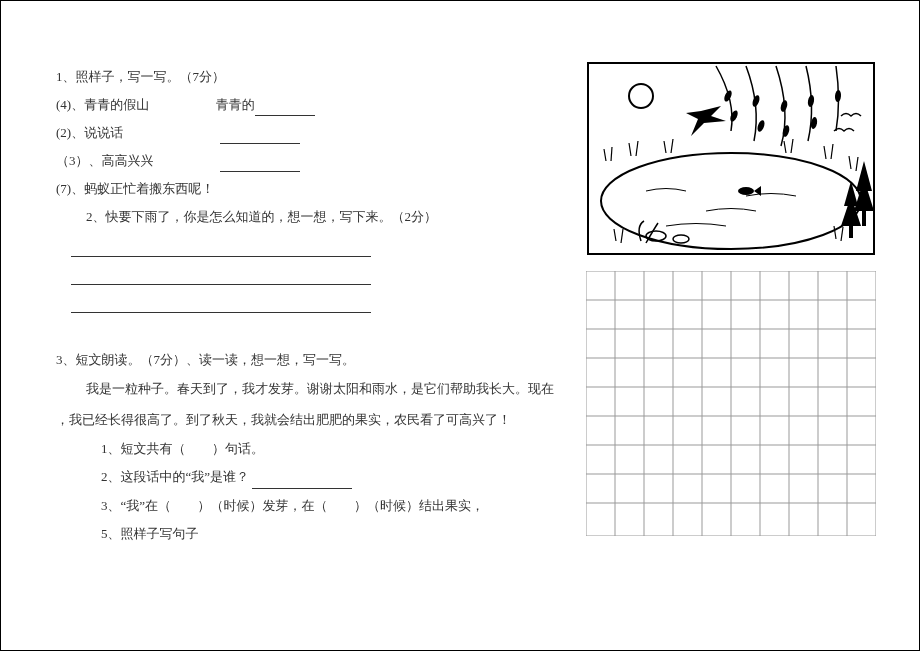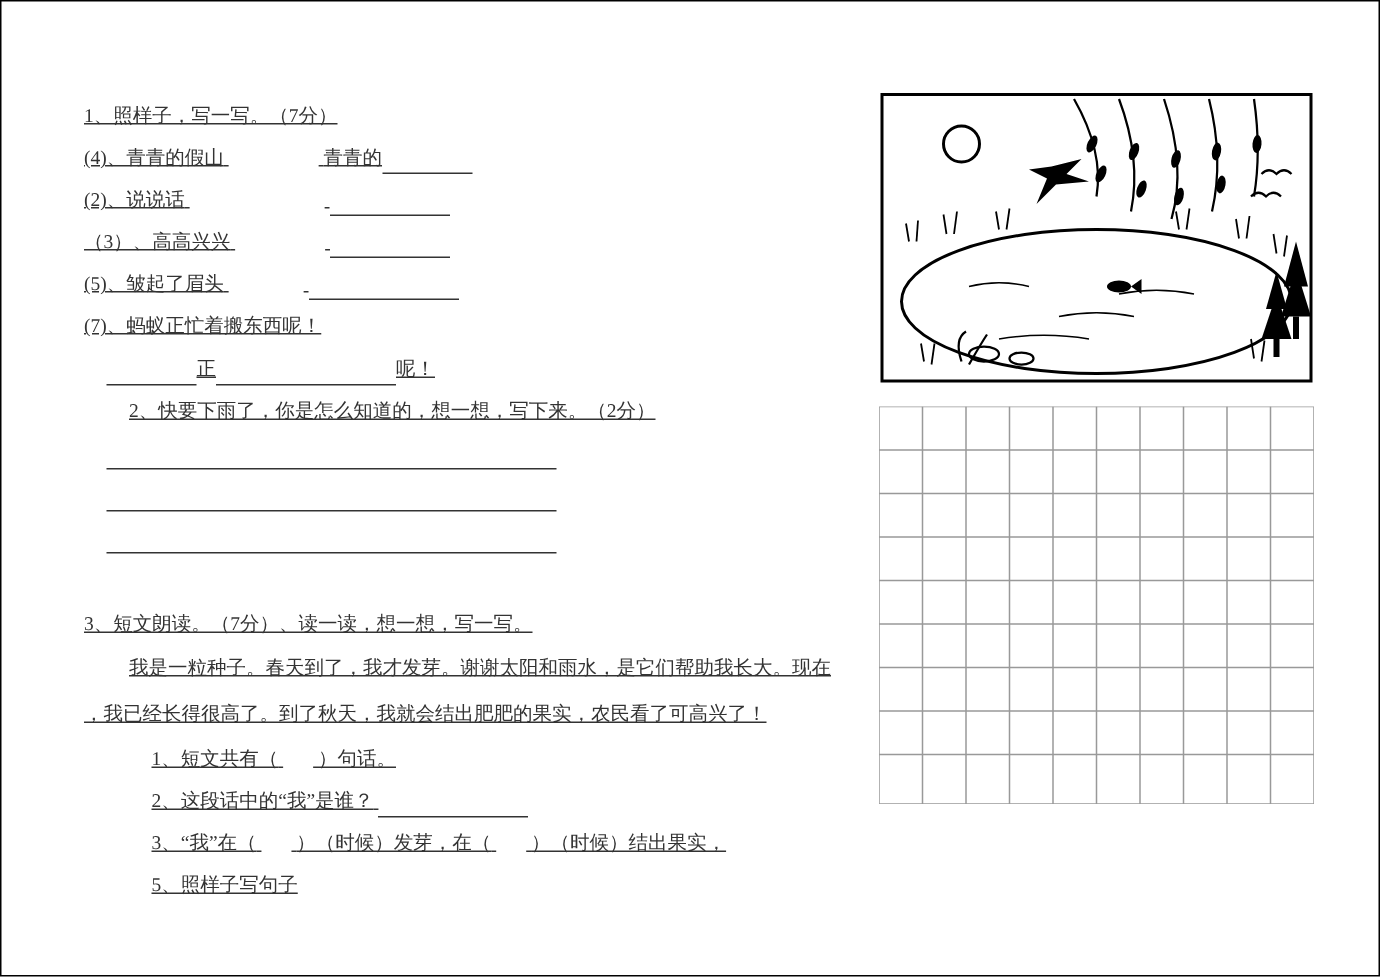--- a/index.html
+++ b/index.html
@@ -16,21 +16,20 @@
     }
     .left-col {
       position: absolute;
       left: 55px;
       top: 65px;
       width: 520px;
     }
     .line {
       margin-bottom: 6px;
       line-height: 1.7;
-      text-decoration: underline;
     }
     .indent1 { padding-left: 15px; }
     .indent2 { padding-left: 30px; }
     .indent3 { padding-left: 45px; }
     .blank {
       display: inline-block;
       border-bottom: 1px solid #333;
       height: 14px;
       vertical-align: bottom;
     }
@@ -72,29 +71,21 @@
   <div class="line">
     <span>(2)、说说话</span>
     <span style="display:inline-block;width:90px"></span>
     <span class="blank w80"></span>
   </div>
   <div class="line">
     <span>（3）、高高兴兴</span>
     <span style="display:inline-block;width:60px"></span>
     <span class="blank w80"></span>
   </div>
-  <div class="line">
-    <span>(5)、皱起了眉头</span>
-    <span style="display:inline-block;width:50px"></span>
-    <span class="blank w100"></span>
-  </div>
   <div class="line">(7)、蚂蚁正忙着搬东西呢！</div>
-  <div class="line indent1">
-    <span class="blank w60"></span><span>正</span><span class="blank w120"></span><span>呢！</span>
-  </div>
 
   <div class="line indent2">2、快要下雨了，你是怎么知道的，想一想，写下来。（2分）</div>
   <div class="line indent1"><span class="blank w280"></span></div>
   <div class="line indent1"><span class="blank w280"></span></div>
   <div class="line indent1"><span class="blank w280"></span></div>
 
   <div class="line section-gap">3、短文朗读。（7分）、读一读，想一想，写一写。</div>
   <div class="line indent2 reading">我是一粒种子。春天到了，我才发芽。谢谢太阳和雨水，是它们帮助我长大。现在</div>
   <div class="line reading">，我已经长得很高了。到了秋天，我就会结出肥肥的果实，农民看了可高兴了！</div>
   <div class="line indent3">

